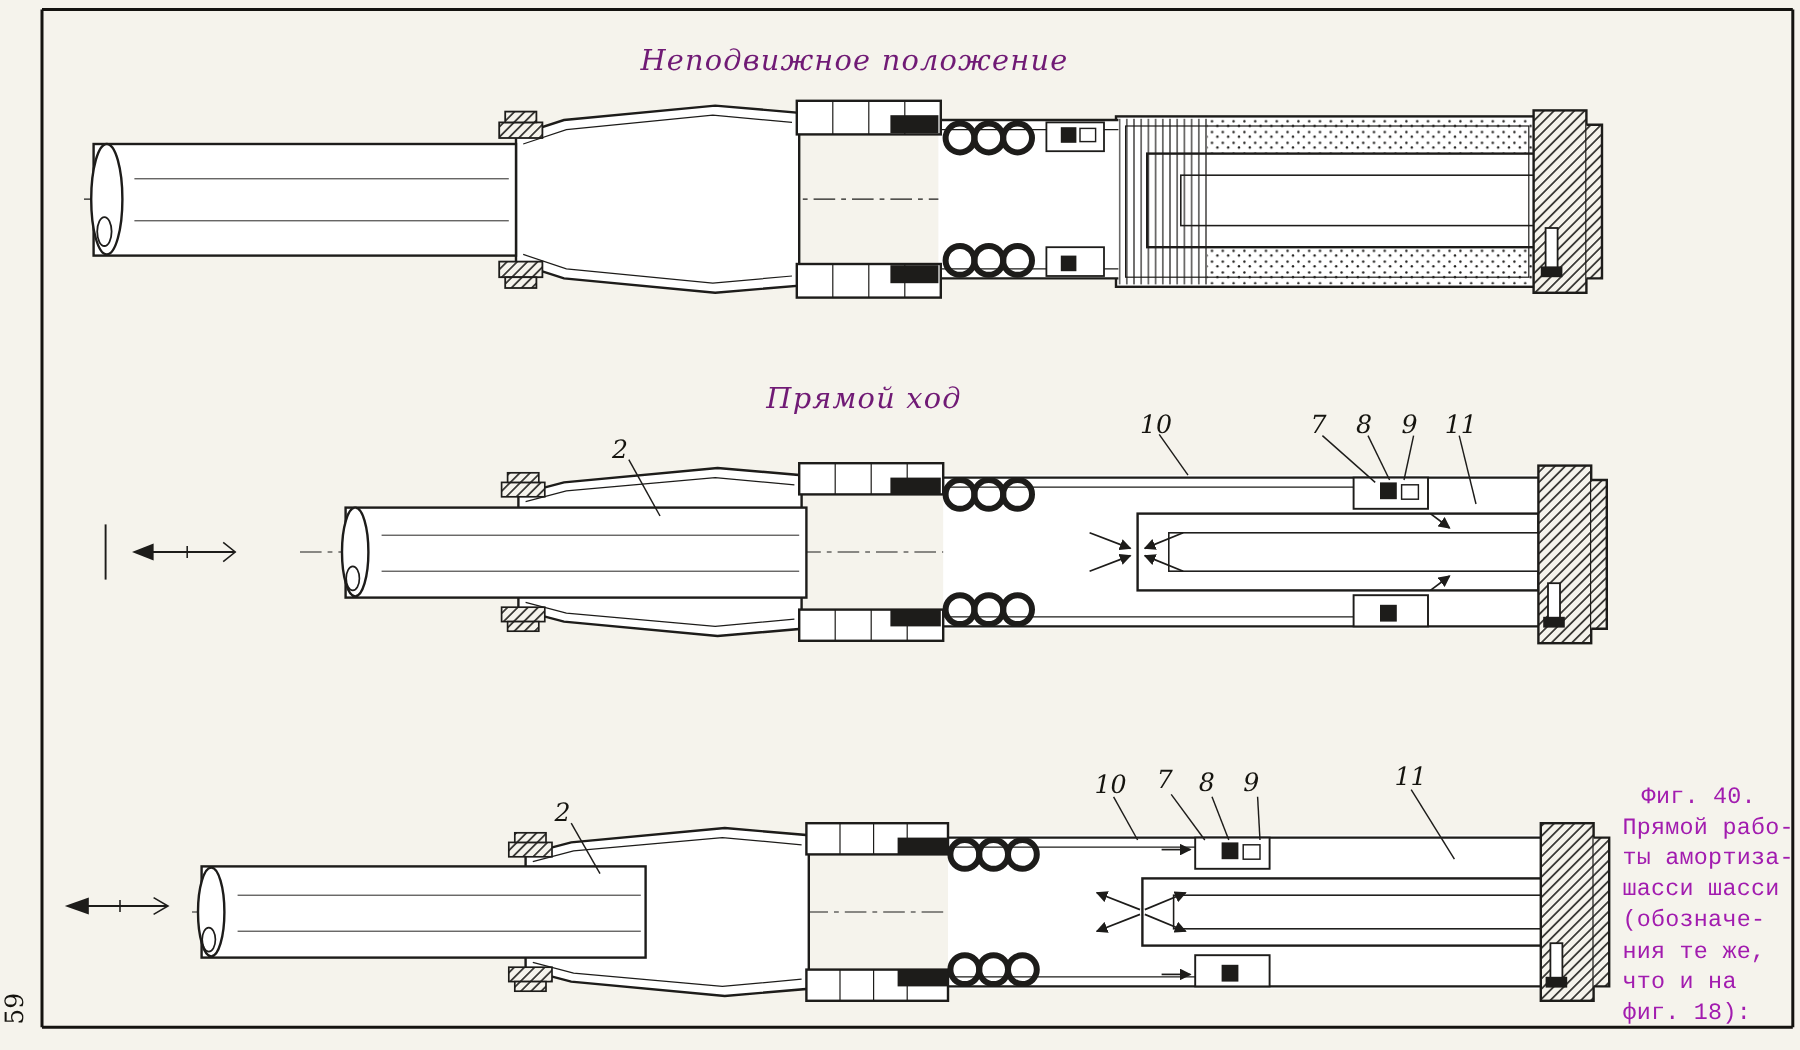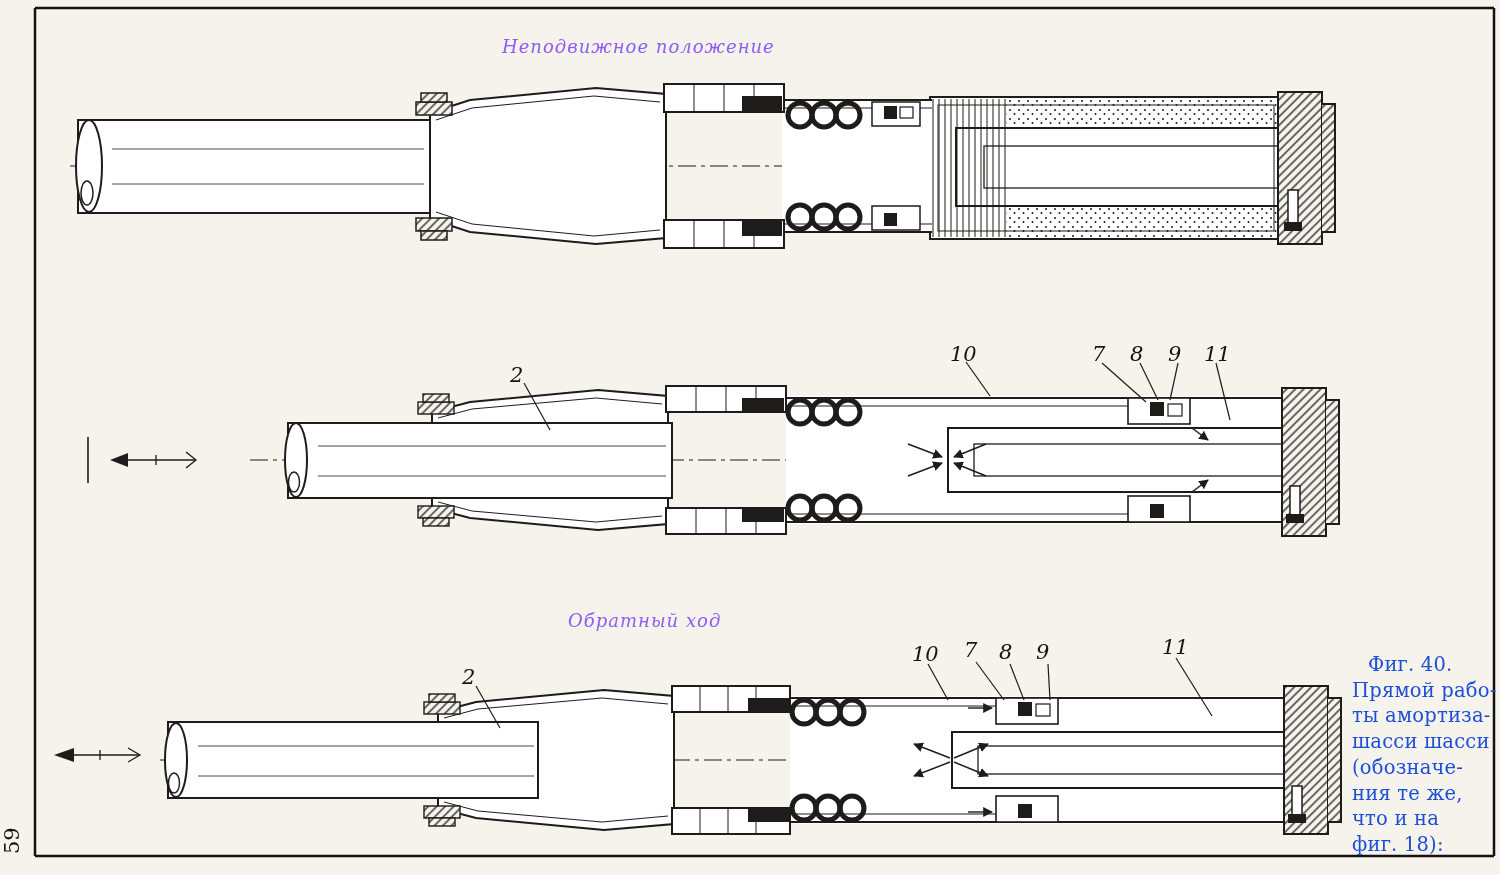--- a/index.html
+++ b/index.html
@@ -8,38 +8,40 @@
     width:1500px;height:875px;
     background:#f5f3ec;
     font-family:"DejaVu Serif", serif;
     color:#1d1c1a;
     overflow:hidden;
   }
   .artwork{position:absolute;left:0;top:0;width:1500px;height:875px;}
   .fig-title{
     position:absolute;
     font-style:italic;
-    font-size:18px;
+    font-size:24px;
     letter-spacing:1px;
-    color:#8b5cf6;
+    text-align:center;
+    color:#701a75;
     white-space:nowrap;
   }
   .part-label{
     position:absolute;
     font-style:italic;
     font-size:21px;
     color:#15140f;
   }
   .caption{
     position:absolute;
     left:1352px;top:652px;width:146px;
     font-size:19.5px;
     line-height:1.32;
-    color:#1d4ed8;
+    color:#a21caf;
     letter-spacing:0.2px;
+    font-family:Liberation Mono, monospace;
   }
   .caption .line{display:block;}
   .caption .line.first{padding-left:16px;}
   .page-number{
     position:absolute;
     left:0px;top:826px;
     font-size:21px;
     transform:rotate(-90deg);
     transform-origin:14px 14px;
     color:#15130e;
@@ -285,22 +287,22 @@
         <path d="M66 755 H140"></path>
         <polygon points="54,755 74,748 74,762" fill="#1d1c1a" stroke="none"></polygon>
         <path d="M128 748 L140 755 L128 762" stroke-width="1.3"></path>
         <path d="M100 750 V760" stroke-width="1.3"></path>
       </g>
     </g>
   </svg>
 
   <div class="fig-title" style="left:502px;top:36px;width:420px;">Неподвижное положение</div>
 
-
-  <div class="fig-title" style="left:568px;top:610px;width:300px;">Обратный ход</div>
+  <div class="fig-title" style="left:570px;top:318px;width:300px;">Прямой ход</div>
+
 
   <div class="part-label" style="left:510px;top:363px;">2</div>
   <div class="part-label" style="left:950px;top:342px;">10</div>
   <div class="part-label" style="left:1092px;top:342px;">7</div>
   <div class="part-label" style="left:1130px;top:342px;">8</div>
   <div class="part-label" style="left:1168px;top:342px;">9</div>
   <div class="part-label" style="left:1204px;top:342px;">11</div>
 
   <div class="part-label" style="left:462px;top:665px;">2</div>
   <div class="part-label" style="left:912px;top:642px;">10</div>

